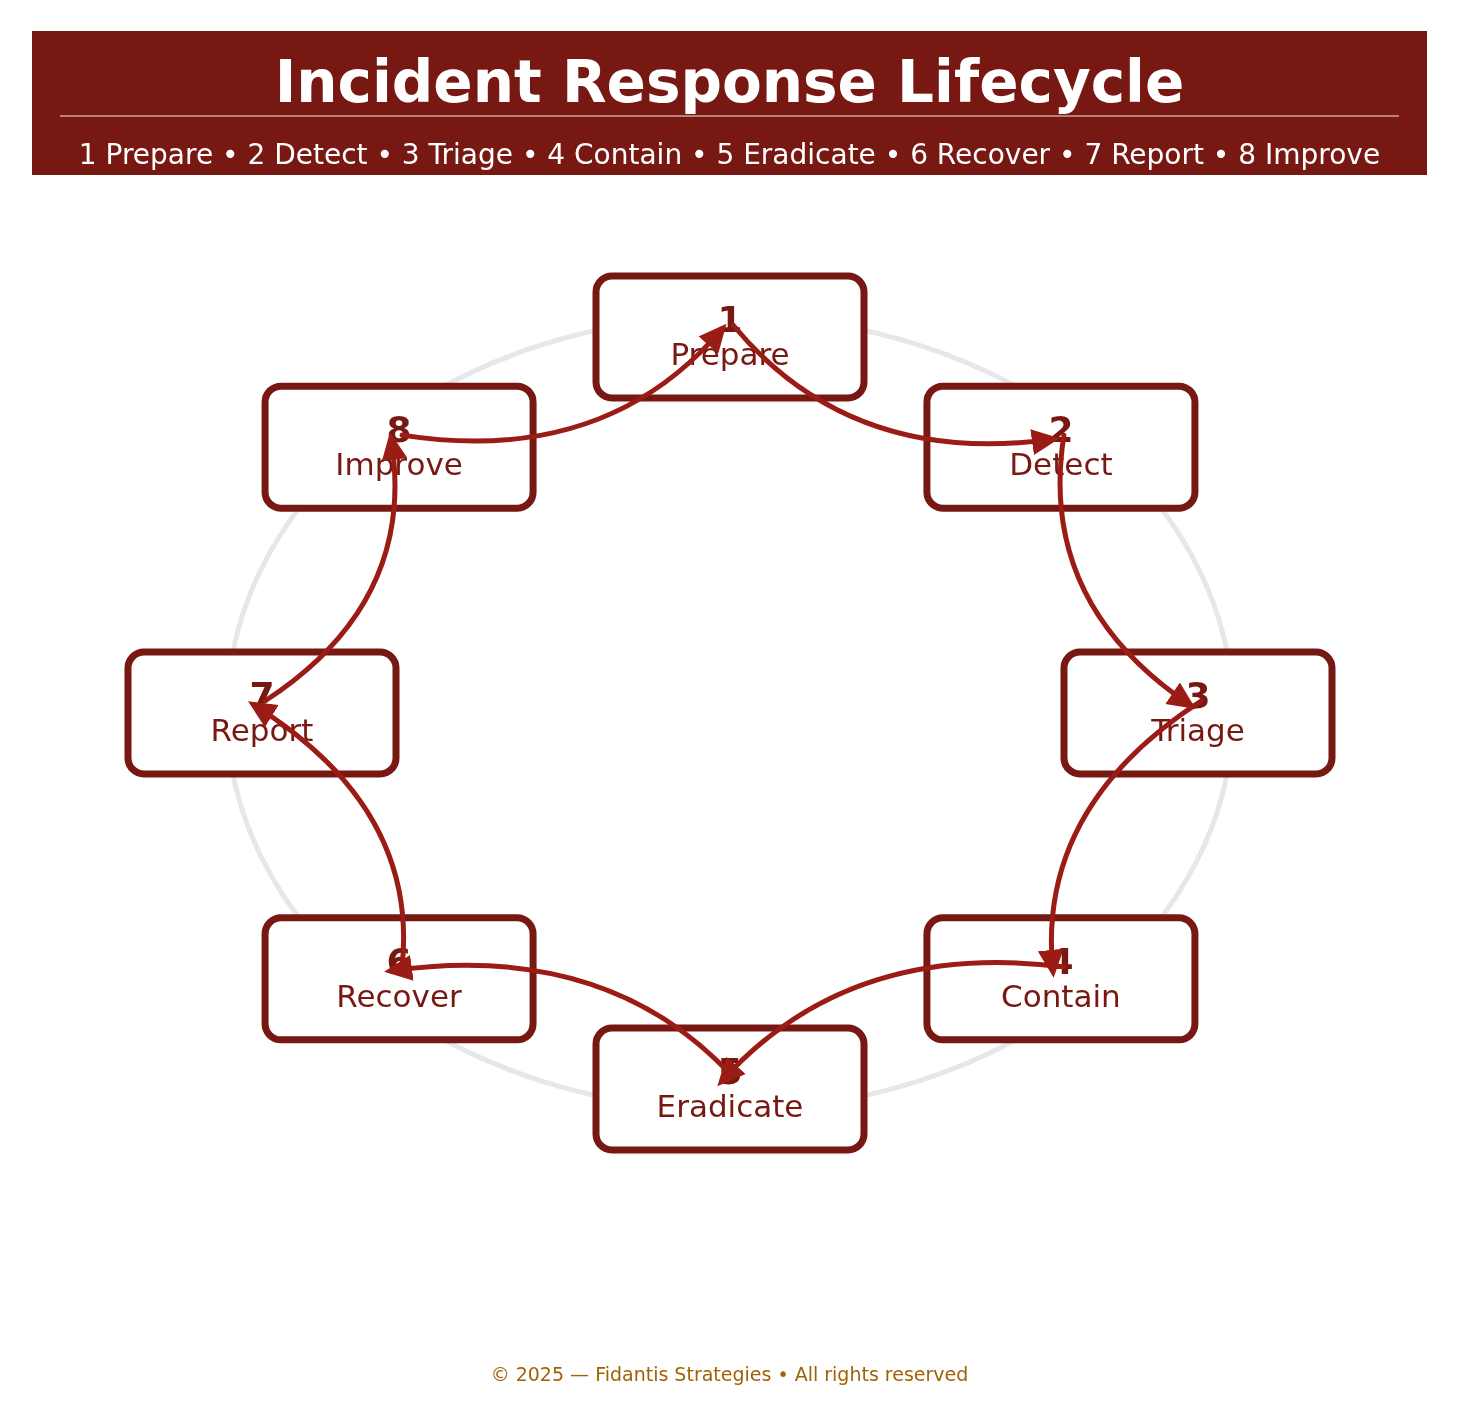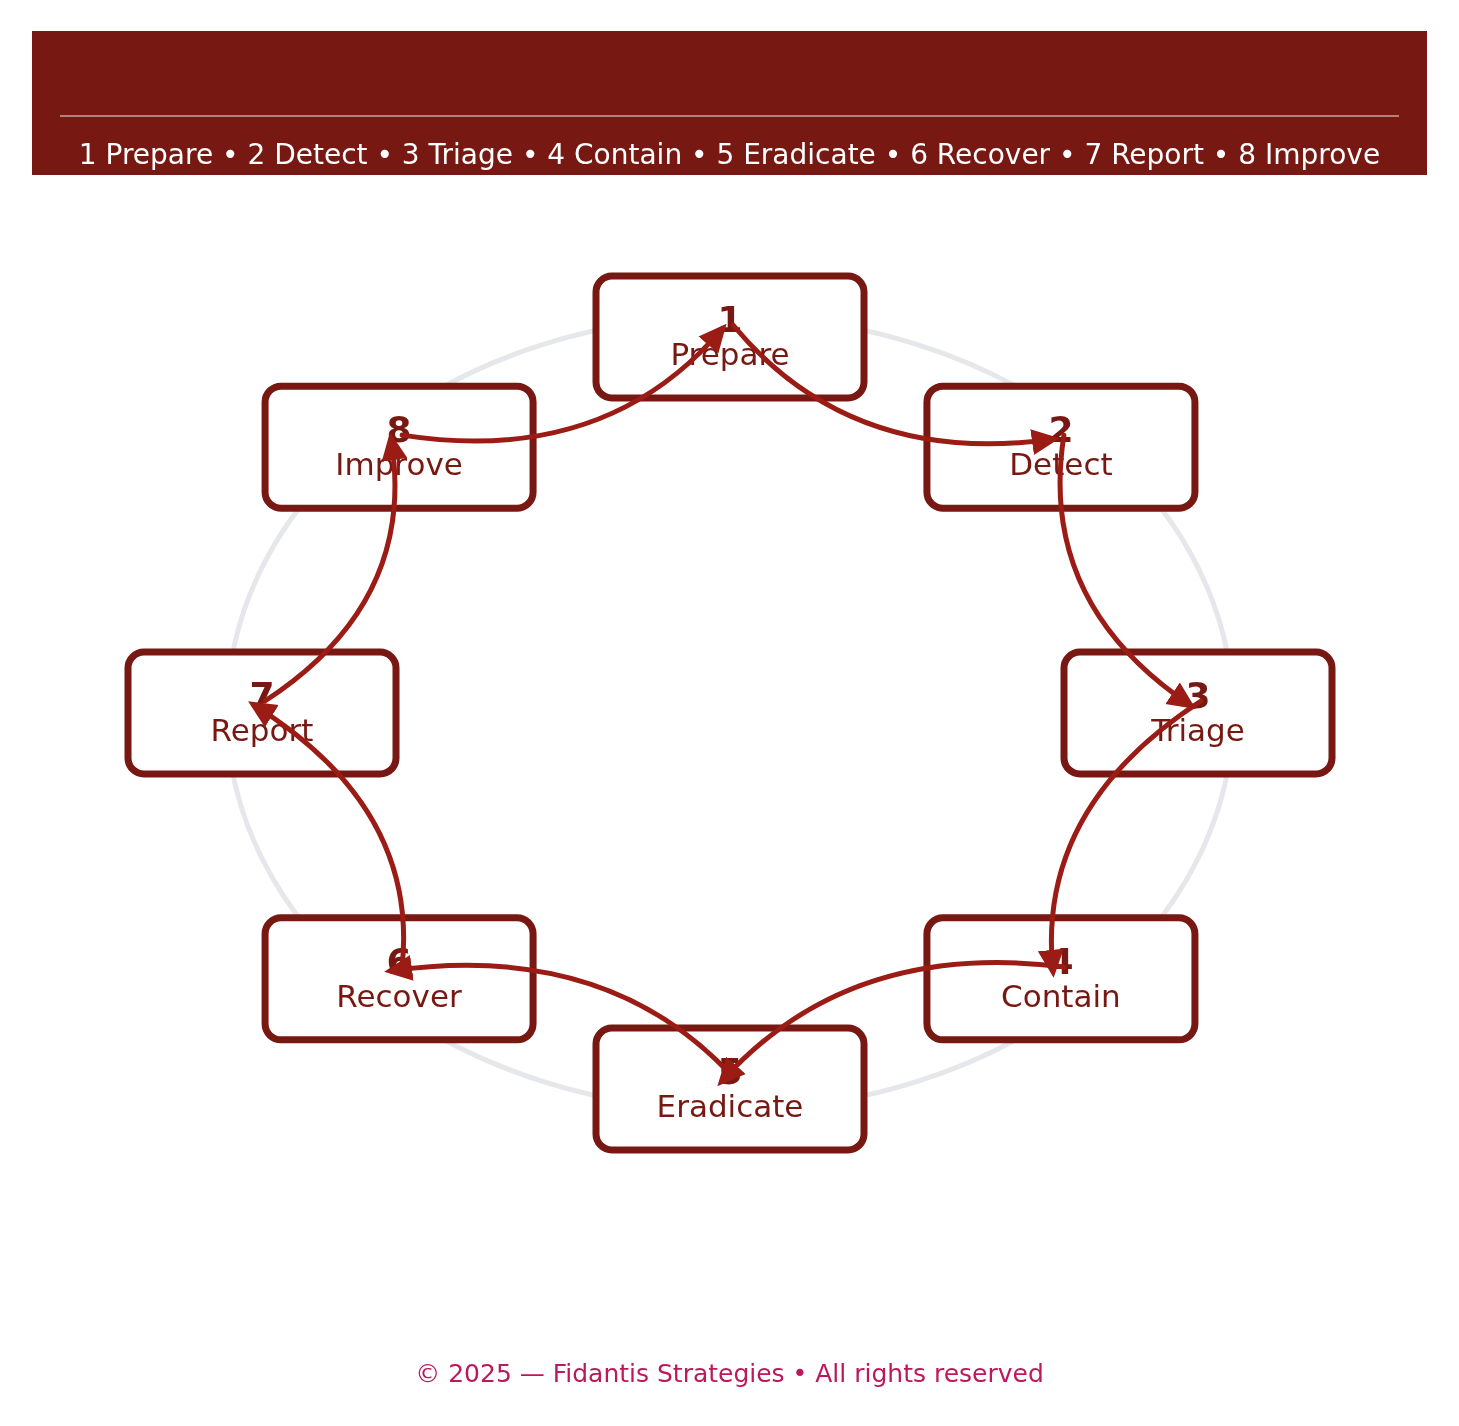--- a/index.html
+++ b/index.html
@@ -8,26 +8,27 @@
   .header { position: absolute; left: 32px; top: 31px; width: 1395px; height: 144px;
             background: #771812; overflow: hidden; }
   .title { position: absolute; left: 0; right: 0; top: 16px; text-align: center;
            color: #ffffff; font-weight: bold; font-size: 58px; line-height: 70px; }
   .rule { position: absolute; left: 28px; right: 28px; top: 84px; height: 2px;
           background: rgba(255,255,255,0.45); }
   .subtitle { position: absolute; left: -400px; right: -400px; top: 104px; text-align: center;
               color: #ffffff; font-size: 28px; line-height: 40px; white-space: nowrap; }
   svg.diagram { position: absolute; left: 0; top: 0; }
   .footer { position: absolute; left: 0; right: 0; top: 1356px; text-align: center;
-            color: #be185d; font-size: 25px; line-height: 36px; }
+            color: #a16207; font-size: 19px; line-height: 36px; }
 </style>
 </head>
 <body>
 
 <div class="header">
+  <div class="title">Incident Response Lifecycle</div>
   <div class="rule"></div>
   <div class="subtitle">1 Prepare • 2 Detect • 3 Triage • 4 Contain • 5 Eradicate • 6 Recover • 7 Report • 8 Improve</div>
 </div>
 
 <svg class="diagram" width="1459" height="1426" viewBox="0 0 1459 1426" xmlns="http://www.w3.org/2000/svg">
   <defs>
     <marker id="arrowhead" markerWidth="6" markerHeight="6" refX="4.2" refY="3" orient="auto" markerUnits="strokeWidth">
       <path d="M0,0.4 L5.6,3 L0,5.6 Z" fill="#9b1b15"></path>
     </marker>
   </defs>

